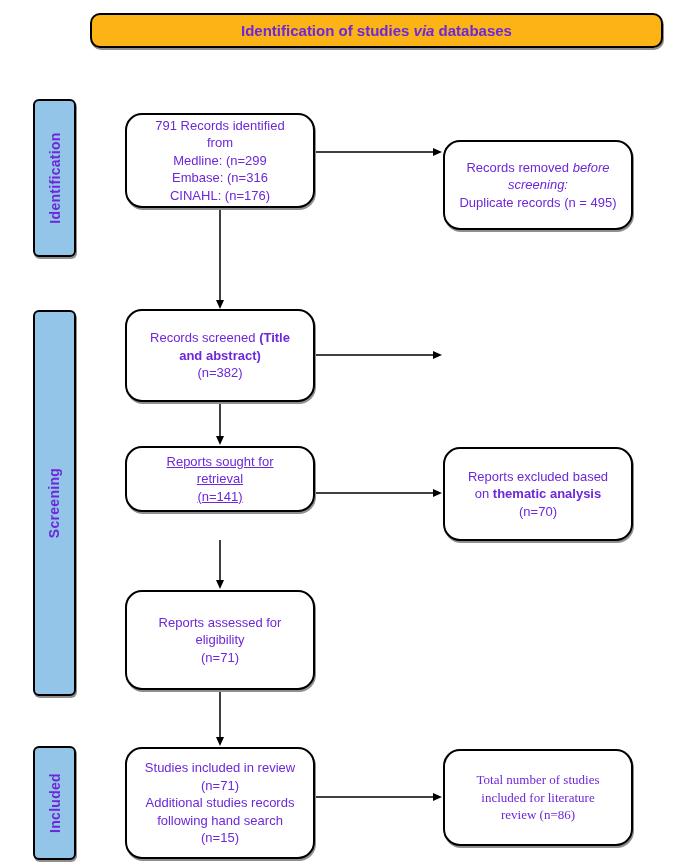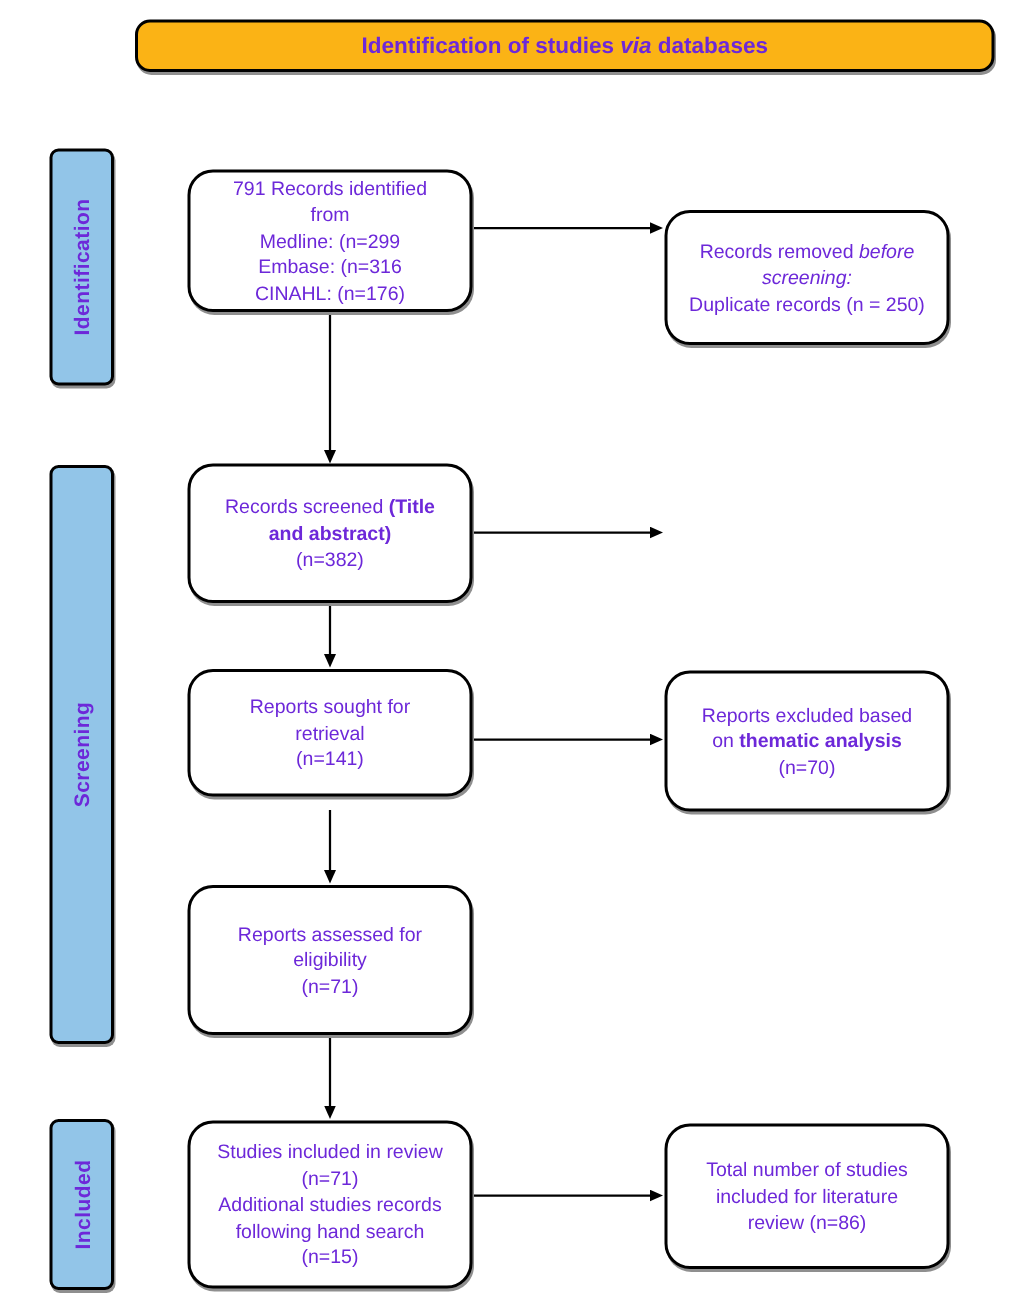--- a/index.html
+++ b/index.html
@@ -107,33 +107,33 @@
   <div class="stage" style="top:746px; height:114px;">
     <span class="stage-label">Included</span>
   </div>
 
   <div class="node col-left" style="top:113px; height:95px;">
     <div><span>791 Records identified</span><br><span>from</span><br><span>Medline: (n=299</span><br><span>Embase: (n=316</span><br><span>CINAHL: (n=176)</span></div>
   </div>
   <div class="node col-left" style="top:309px; height:93px;">
     <div><span>Records screened </span><span class="b">(Title</span><br><span class="b">and abstract)</span><br><span>(n=382)</span></div>
   </div>
-  <div class="node col-left" style="top:446px; height:85px;">
+  <div class="node col-left" style="top:446px; height:66px;text-decoration:underline;">
     <div><span>Reports sought for</span><br><span>retrieval</span><br><span>(n=141)</span></div>
   </div>
   <div class="node col-left" style="top:590px; height:100px;">
     <div><span>Reports assessed for</span><br><span>eligibility</span><br><span>(n=71)</span></div>
   </div>
   <div class="node col-left" style="top:747px; height:112px;">
     <div><span>Studies included in review</span><br><span>(n=71)</span><br><span>Additional studies records</span><br><span>following hand search</span><br><span>(n=15)</span></div>
   </div>
 
   <div class="node col-right" style="top:115px; height:90px;margin-top:25px;">
-    <div><span>Records removed </span><span class="i">before</span><br><span class="i">screening:</span><br><span>Duplicate records (n = 250)</span></div>
+    <div><span>Records removed </span><span class="i">before</span><br><span class="i">screening:</span><br><span>Duplicate records (n = 495)</span></div>
   </div>
   <div class="node col-right" style="top:447px; height:94px;">
     <div><span>Reports excluded based</span><br><span>on </span><span class="b">thematic analysis</span><br><span>(n=70)</span></div>
   </div>
-  <div class="node col-right" style="top:749px; height:97px;">
+  <div class="node col-right" style="top:749px; height:97px;font-family:Liberation Serif, serif;">
     <div><span>Total number of studies</span><br><span>included for literature</span><br><span>review (n=86)</span></div>
   </div>
 
 </div>
 
 </body></html>

